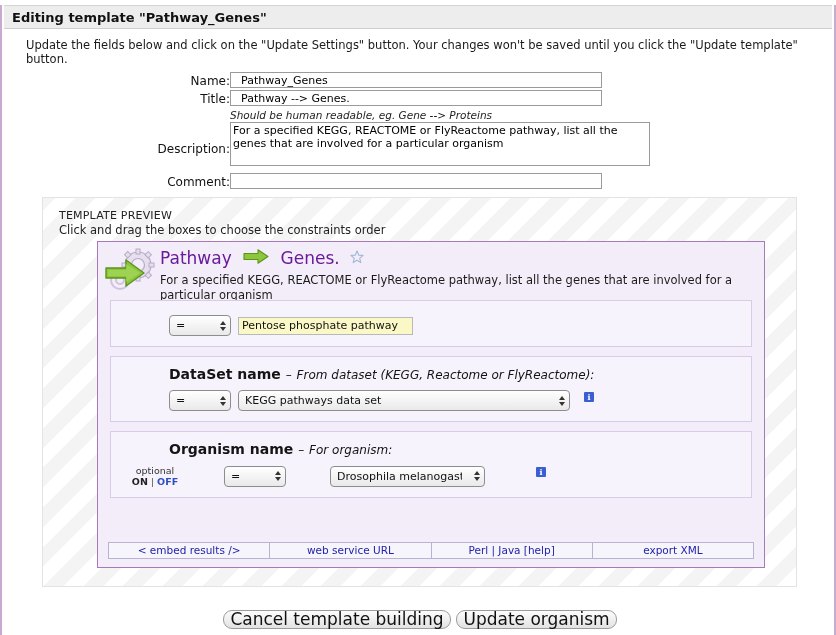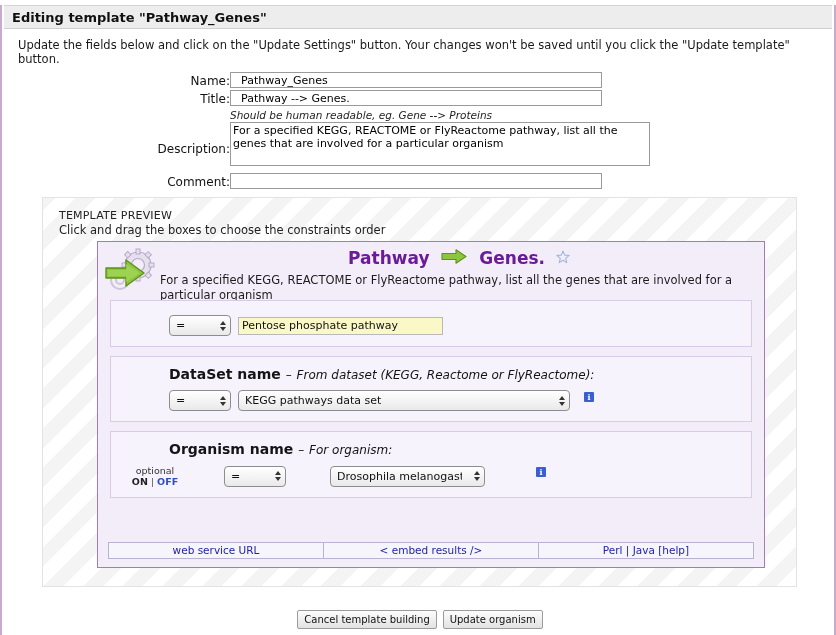--- a/index.html
+++ b/index.html
@@ -29,21 +29,21 @@
     height: 24px;
     line-height: 24px;
     padding-left: 8px;
     font-weight: bold;
     font-size: 13px;
     color: #111;
   }
 
   
   .intro {
-    padding: 9px 0 6px 16px;
+    padding: 9px 0 6px 24px;
     font-size: 11.5px;
     color: #1a1a1a;
   }
 
   
   table.form { border-collapse: collapse; margin: 0; width: 660px; }
   table.form td { vertical-align: top; padding: 0; }
   td.lbl {
     width: 228px;
     text-align: right;
@@ -134,25 +134,24 @@
 
   
   .tmpl-head { position: relative; height: 58px; }
   .tmpl-icon {
     position: absolute; left: 6px; top: 6px;
     width: 56px; height: 46px;
   }
   .tmpl-titlewrap { position: absolute; left: 62px; top: 6px; right: 6px; }
   .tmpl-title {
     font-size: 17px;
-    font-weight: bold;
+    font-weight: normal;
     color: #6a1b9a;
     line-height: 20px;
     white-space: nowrap;
-    text-align: center;
   }
   .tmpl-title .arrow-inline {
     display: inline-block;
     vertical-align: middle;
     margin: 0 6px 2px 6px;
   }
   .star { display: inline-block; vertical-align: middle; margin-left: 5px; margin-bottom: 2px; }
   .tmpl-desc {
     font-size: 11.5px;
     color: #1b1b1b;
@@ -237,21 +236,21 @@
   }
   .selwrap .arrows .up { border-bottom: 4px solid #333; margin-bottom: 2px; }
   .selwrap .arrows .dn { border-top: 4px solid #333; }
 
   .op-sel { width: 62px; }
   .ds-sel { width: 332px; margin-left: 7px; }
   .org-sel { width: 155px; margin-left: 7px; }
 
   .valinput {
     margin-left: 7px;
-    width: 205px; height: 18px;
+    width: 175px; height: 18px;
     background: #fbf8c8;
     border: 1px solid #b9b9b9;
     font-family: "DejaVu Sans", "Liberation Sans", sans-serif;
     font-size: 11px;
     color: #111;
     padding: 1px 3px;
   }
 
   .info-ico {
     display: inline-block;
@@ -292,21 +291,21 @@
   }
   .linkbar a:last-child { border-right: none; }
 
   
   .footer-btns {
     position: absolute;
     left: 0; top: 605px;
     width: 836px;
     text-align: center;
   }
-  .footer-btns .btn { margin: 0 1px; font-size: 10px; padding: 2px 6px; }
+  .footer-btns .btn { margin: 0 1px; font-size: 17px; padding: 2px 6px; border-radius: 9px; }
 </style>
 </head>
 <body>
 
 <div id="page">
 
   <div class="page-header">Editing template "Pathway_Genes"</div>
 
   <div class="intro">Update the fields below and click on the "Update Settings" button. Your changes won't be saved until you click the "Update template" button.</div>
 
@@ -484,23 +483,24 @@
                   <span class="dn"></span>
               </span>
             </span>
             <span class="info-ico">i</span>
           </div>
         </div>
 
       </div>
 
       <div class="linkbar">
+        <a href="#">&lt; embed results /&gt;</a>
         <a href="#">web service URL</a>
-        <a href="#">&lt; embed results /&gt;</a>
         <a href="#">Perl | Java [help]</a>
+        <a href="#">export XML</a>
       </div>
 
     </div>
   </div>
 
   <div class="footer-btns">
     <button class="btn">Cancel template building</button>
     <button class="btn">Update organism</button>
   </div>
 

